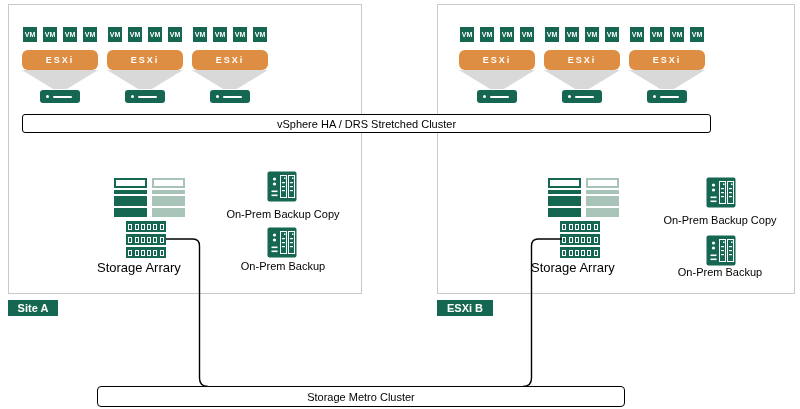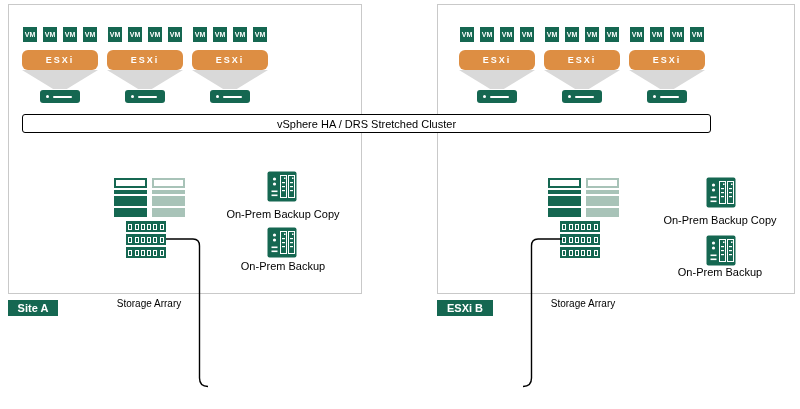--- a/index.html
+++ b/index.html
@@ -39,21 +39,21 @@
   .r3{top:18px;height:10px;}
   .r4{top:30px;height:9px;}
   .dark.r1{border:2px solid var(--green);}
   .dark.r2,.dark.r3,.dark.r4{background:var(--green);}
   .lite.r1{border:2px solid var(--lgreen);}
   .lite.r2,.lite.r3,.lite.r4{background:var(--lgreen);}
   .shelf{position:absolute;left:12px;width:40px;height:11px;background:var(--green);
          display:flex;align-items:center;justify-content:space-evenly;}
   .shelf i{display:block;width:4px;height:6px;border:1px solid #fff;box-sizing:border-box;}
   .s1{top:43px;} .s2{top:56px;} .s3{top:69px;}
-  .storage-label{position:absolute;top:82px;left:-17px;width:104px;text-align:center;font-size:10px;margin-top:38px;}
+  .storage-label{position:absolute;top:82px;left:-17px;width:104px;text-align:left;font-size:13px;}
 
   .lbl{position:absolute;font-size:11px;text-align:center;}
   .bicon{position:absolute;width:30px;height:31px;}
   #connectors{position:absolute;left:0;top:0;pointer-events:none;}
 </style>
 </head>
 <body>
 
 <div id="canvas">
 
@@ -265,14 +265,15 @@
   <div class="lbl" style="left:670px;top:266px;width:100px;">On-Prem Backup</div>
 
   <div class="badge" style="left:8px;top:300px;width:50px;height:16px;">Site A</div>
   <div class="badge" style="left:437px;top:300px;width:56px;height:16px;">ESXi B</div>
 
   <svg id="connectors" width="800" height="409">
     <path d="M166,239 H193 Q199.5,239 199.5,246 V378 Q199.5,386.5 208,386.5" fill="none" stroke="#000" stroke-width="1.4"></path>
     <path d="M562,239 H538 Q531.5,239 531.5,246 V378 Q531.5,386.5 523,386.5" fill="none" stroke="#000" stroke-width="1.4"></path>
   </svg>
 
+  <div class="cluster-box" style="left:97px;top:386px;width:528px;height:21px;border-radius:4px;">Storage Metro Cluster</div>
 
 </div>
 
 </body></html>

